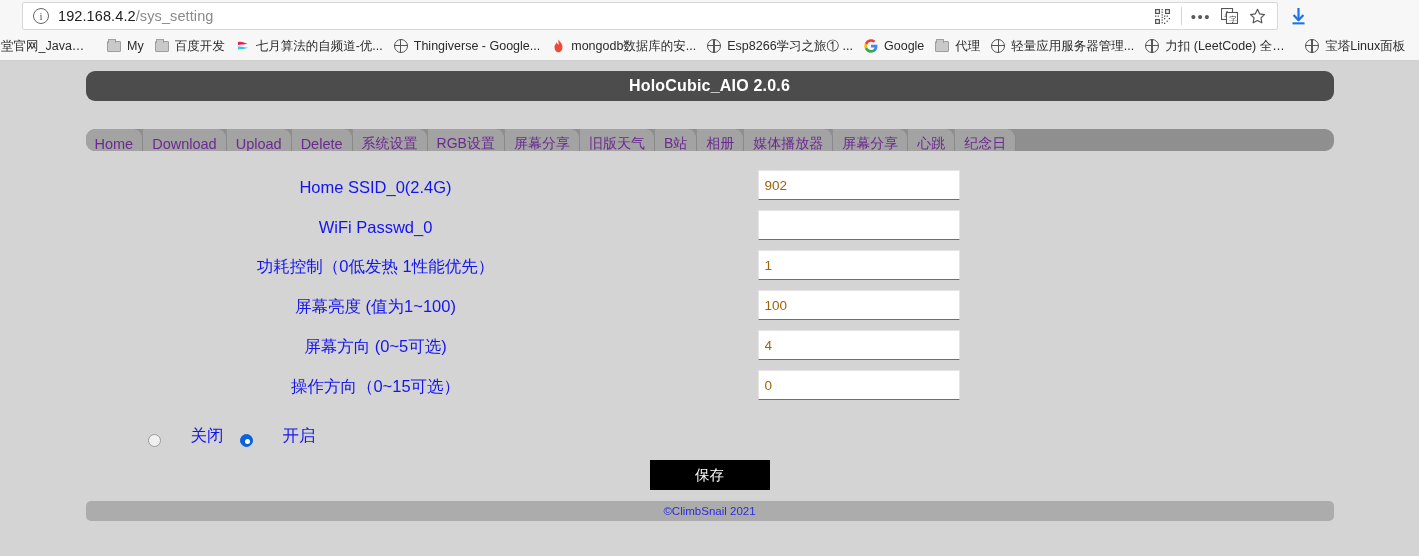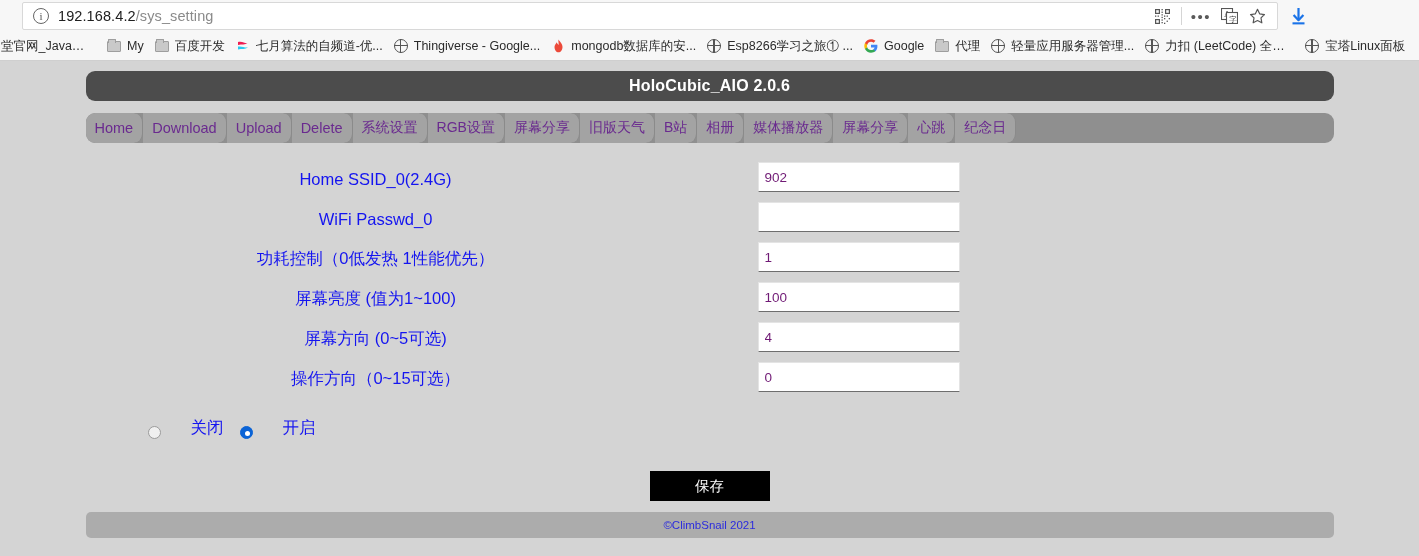--- a/index.html
+++ b/index.html
@@ -178,22 +178,22 @@
     color: #ffffff;
     display: flex;
     align-items: center;
     justify-content: center;
     font-size: 16px;
     font-weight: bold;
     letter-spacing: 0.2px;
   }
 
   .nav-bar {
-    margin-top: 12px;
-    height: 30px;
+    margin-top: 28px;
+    height: 22px;
     background: #8f8f8f;
     border-radius: 9px;
     display: flex;
     overflow: hidden;
   }
 
   .nav-btn {
     height: 30px;
     padding: 0 9px;
     display: flex;
@@ -244,21 +244,21 @@
 
   .txt-input {
     width: 202px;
     height: 30px;
     background: #ffffff;
     border: 1px solid #e4e4e4;
     border-bottom: 1px solid #6e6e6e;
     border-radius: 1px;
     font-size: 13.5px;
     font-family: "Liberation Sans", sans-serif;
-    color: #701a75;
+    color: #a16207;
     padding: 0 6px;
     outline: none;
   }
 
   
   .radio-row {
     display: flex;
     align-items: flex-start;
     height: 48px;
   }
@@ -302,39 +302,39 @@
     margin-left: 30px;
     margin-top: 12px;
     white-space: nowrap;
   }
   .radio-gap { width: 16px; }
 
   
   .save-wrap {
     display: flex;
     justify-content: center;
-    margin-top: 24px;
+    margin-top: 5px;
   }
   .save-btn {
     width: 120px;
     height: 30px;
     background: #000000;
     color: #ffffff;
     border: none;
     font-size: 14.5px;
     font-family: "Liberation Sans", sans-serif;
     cursor: pointer;
     display: flex;
     align-items: center;
     justify-content: center;
   }
 
   .footer-bar {
     margin-top: 11px;
-    height: 26px;
+    height: 20px;
     background: #acacac;
     border-radius: 5px;
     display: flex;
     align-items: center;
     justify-content: center;
   }
   .footer-text {
     color: #2b2bdd;
     font-size: 11.5px;
   }

